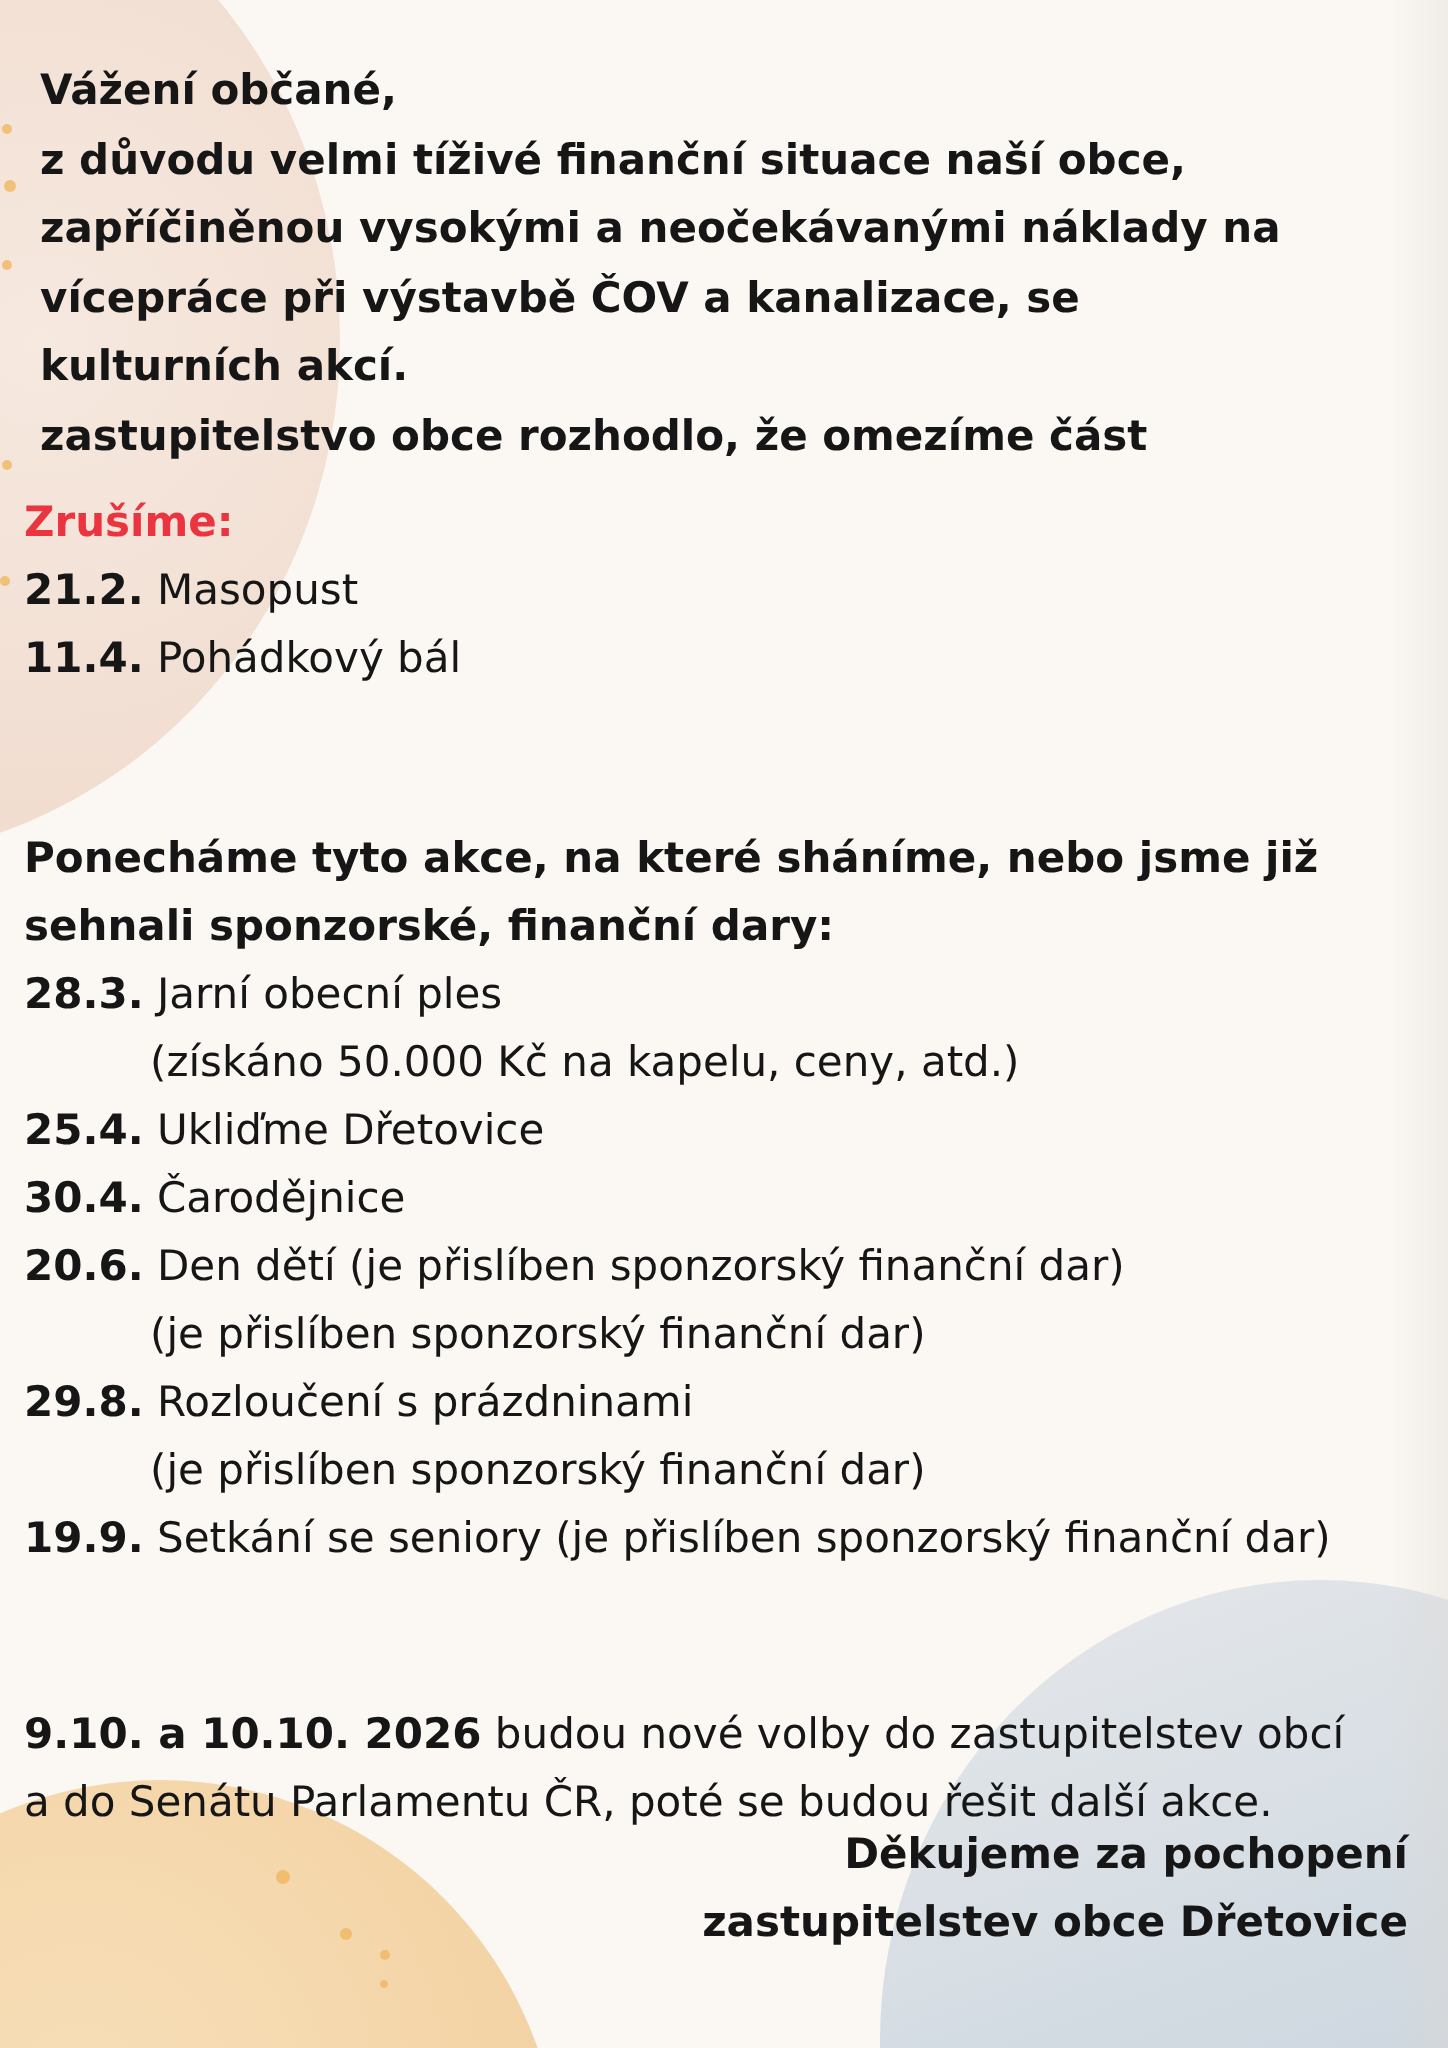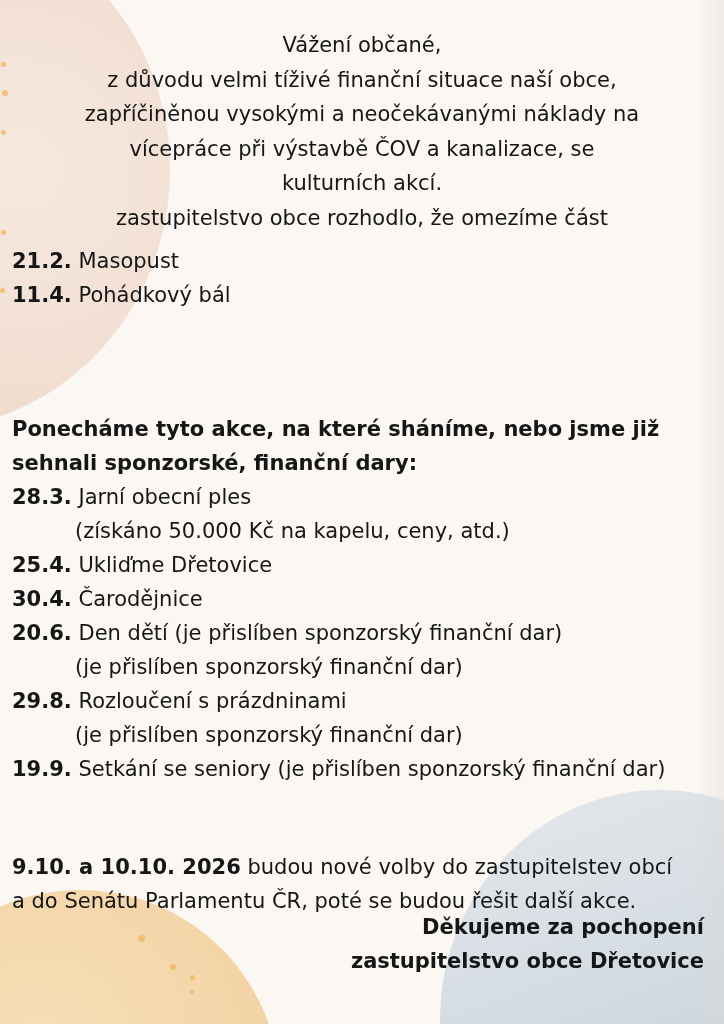--- a/index.html
+++ b/index.html
@@ -27,21 +27,21 @@
       background: linear-gradient(160deg, #e6e8ea 0%, #d4dce3 40%, #b9c7d3 100%);
     }
     .bg-right-edge {
       position: absolute; right: 0; top: 0; width: 30px; height: 1024px;
       background: linear-gradient(90deg, rgba(255,255,255,0) 0%, rgba(220,215,210,0.35) 100%);
     }
     .dot { position: absolute; border-radius: 50%; background: #f0b860; opacity: 0.8; }
     .content { position: absolute; left: 0; top: 0; width: 724px; height: 1024px; }
     .intro {
       position: absolute; left: 20px; top: 28px; width: 684px;
-      text-align: center; font-weight: normal; font-size: 21px; line-height: 34.5px;
+      font-weight: bold; font-size: 21px; line-height: 34.5px;
     }
     .intro div { white-space: nowrap; }
     .section { position: absolute; left: 12px; width: 710px; font-size: 21px; line-height: 34px; }
     .heading-red { color: #ea3540; font-weight: bold; }
     .row { white-space: nowrap; }
     .date { font-weight: bold; }
     .indent { padding-left: 63px; }
     .bold { font-weight: bold; }
     .signature {
       position: absolute; right: 20px; top: 910px; text-align: right;
@@ -71,20 +71,21 @@
   <div class="intro">
     <div>Vážení občané,</div>
     <div>z důvodu velmi tíživé finanční situace naší obce,</div>
     <div>zapříčiněnou vysokými a neočekávanými náklady na</div>
     <div>vícepráce při výstavbě ČOV a kanalizace, se</div>
     <div>kulturních akcí.</div>
     <div>zastupitelstvo obce rozhodlo, že omezíme část</div>
   </div>
 
   <div class="section" style="top:244px;">
+    <div class="heading-red">Zrušíme:</div>
     <div class="row">
       <span class="date">21.2.</span>
       <span>Masopust</span>
     </div>
     <div class="row">
       <span class="date">11.4.</span>
       <span>Pohádkový bál</span>
     </div>
   </div>
 
@@ -126,15 +127,15 @@
 
   <div class="section" style="top:850px;">
     <div class="row">
       <span class="bold">9.10. a 10.10. 2026</span><span> budou nové volby do zastupitelstev obcí</span>
     </div>
     <div class="row">a do Senátu Parlamentu ČR, poté se budou řešit další akce.</div>
   </div>
 
   <div class="signature">
     <div>Děkujeme za pochopení</div>
-    <div>zastupitelstvo obce Dřetovice</div>
+    <div>zastupitelstev obce Dřetovice</div>
   </div>
 </div>
 
 </body></html>

